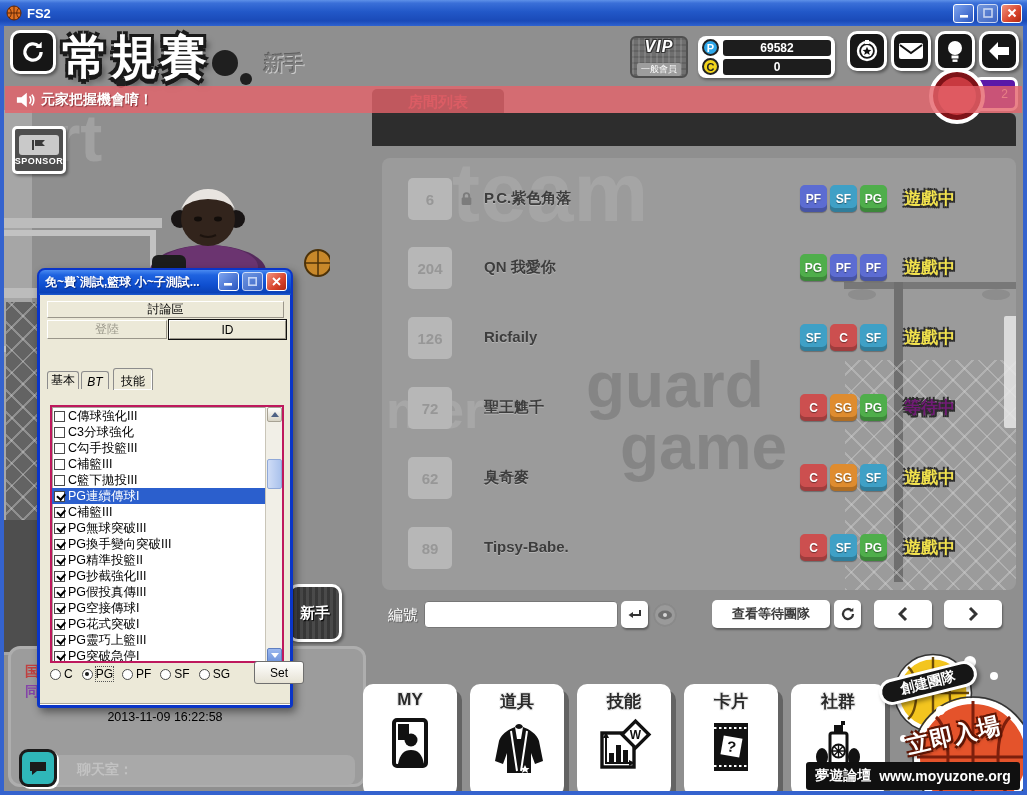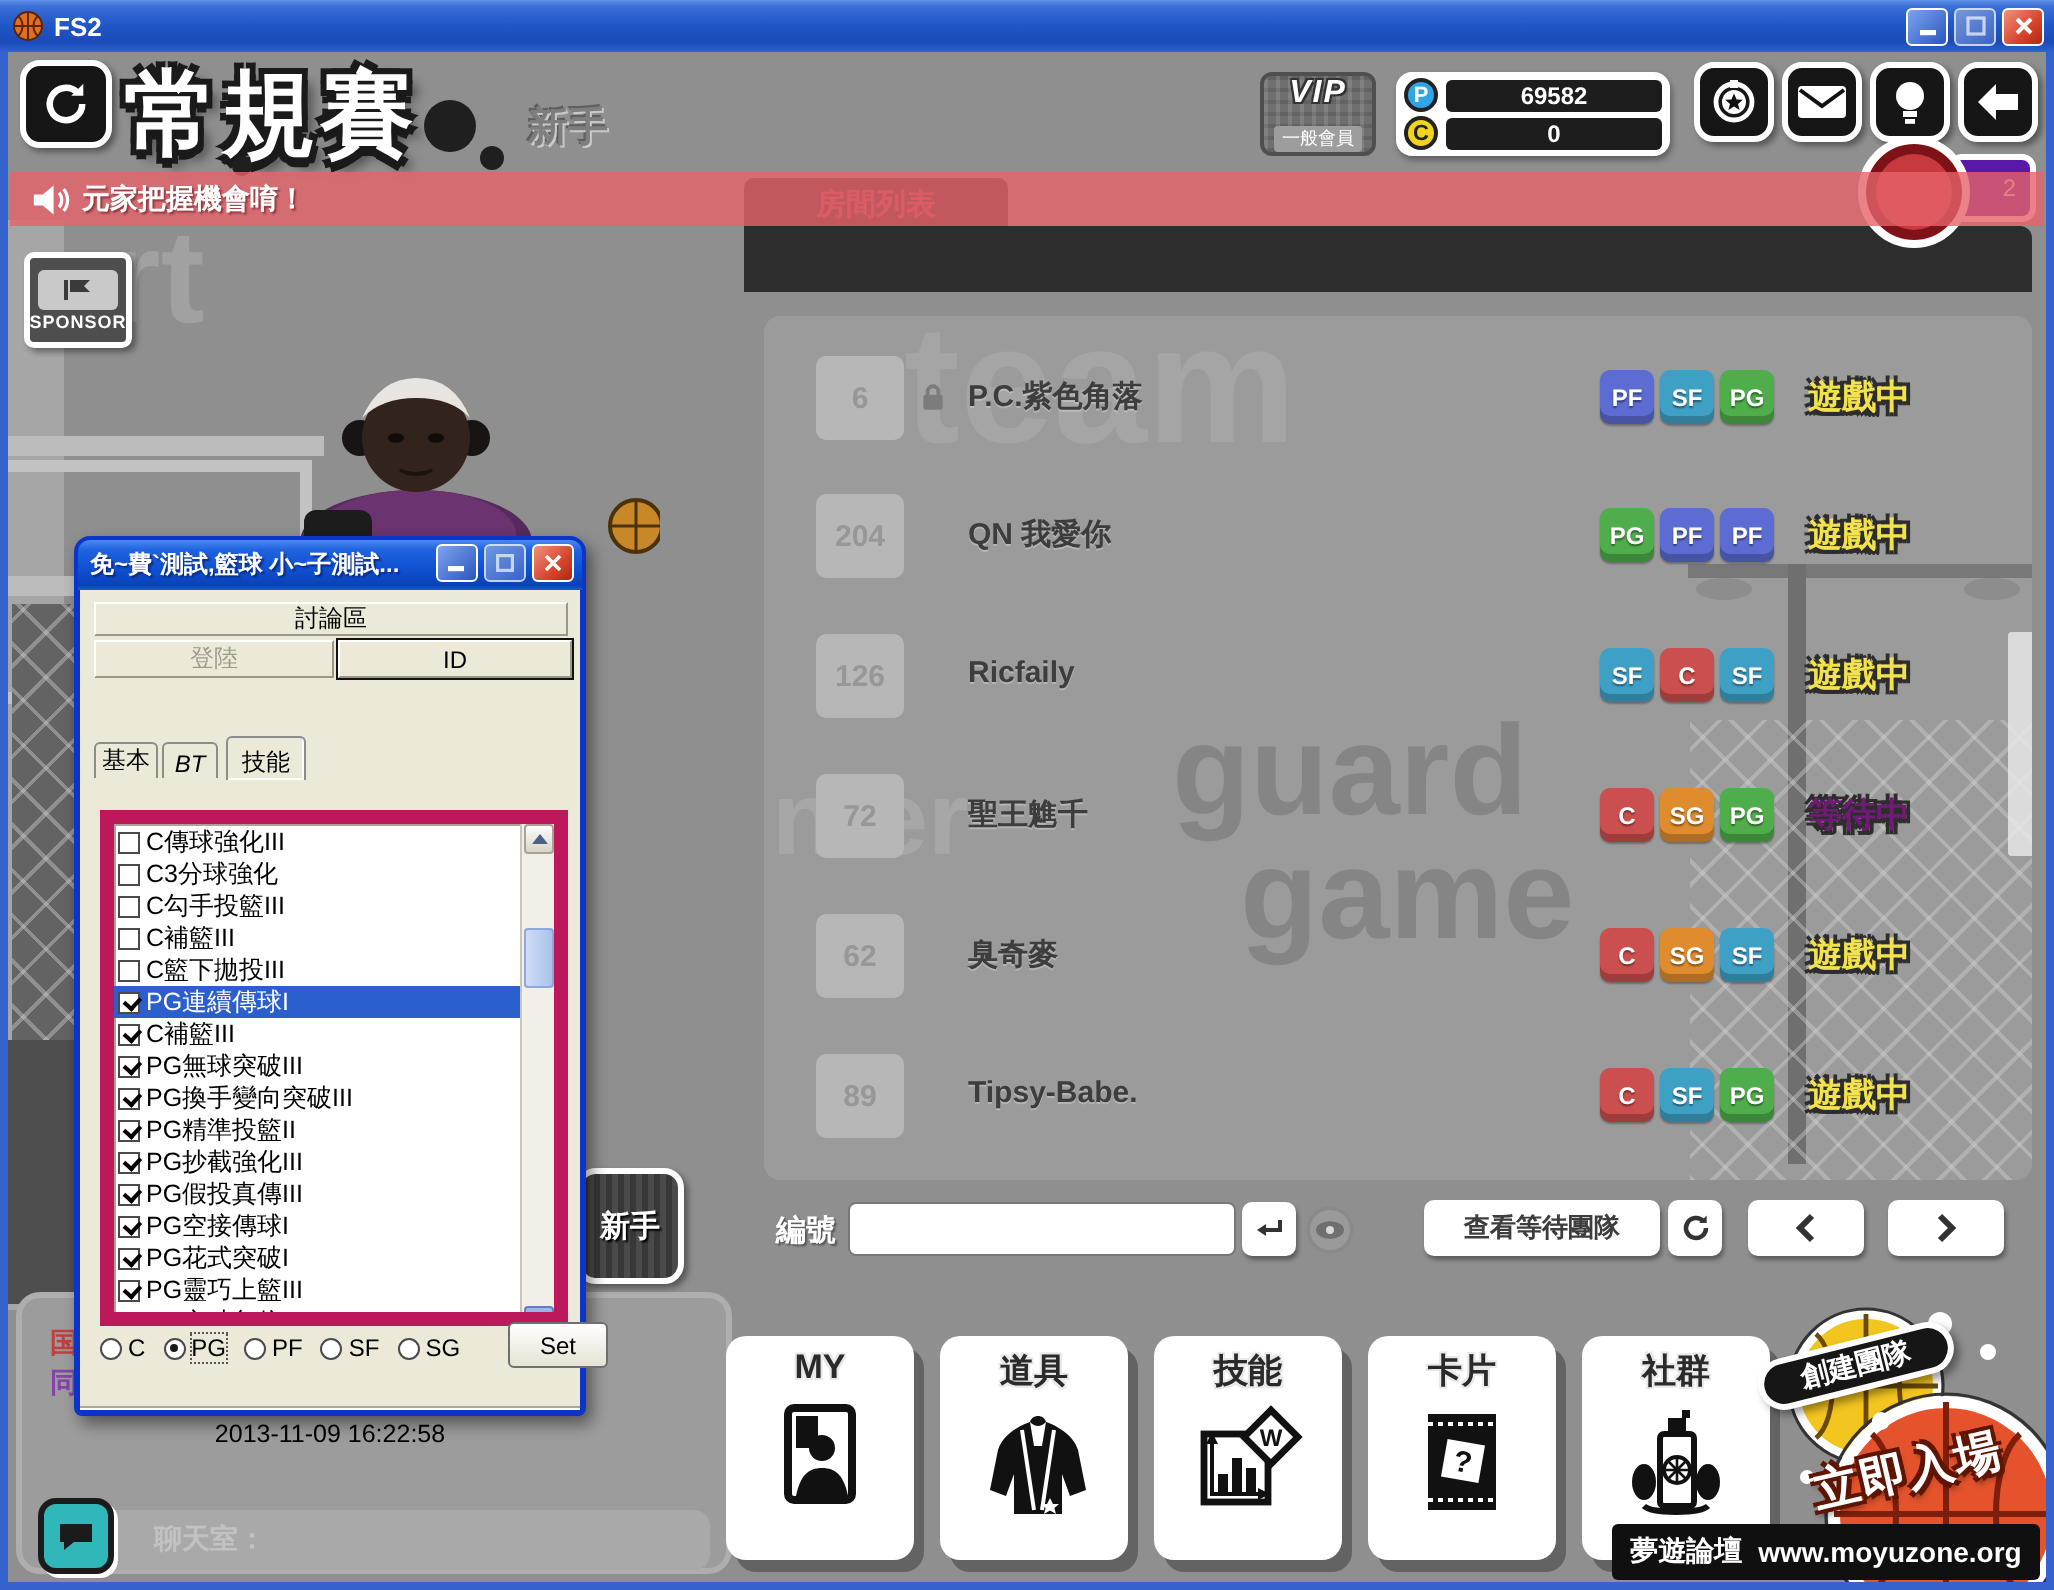--- a/index.html
+++ b/index.html
@@ -59,27 +59,27 @@
     color:#979797;font-size:15px;font-weight:bold;display:flex;align-items:center;justify-content:center;}
   .room-name{position:absolute;left:88px;top:13px;color:#3d3d3d;font-size:15px;font-weight:bold;text-shadow:0 1px 0 rgba(255,255,255,.25);}
   .room-badges{position:absolute;left:404px;top:9px;display:flex;gap:3px;}
   .pos-badge{width:27px;height:27px;border-radius:5px;color:#fff;font-size:12px;font-weight:bold;
     display:flex;align-items:center;justify-content:center;box-shadow:inset 0 -4px 0 rgba(0,0,0,.22),0 1px 1px rgba(0,0,0,.3);
     text-shadow:0 1px 1px rgba(0,0,0,.45);}
   .room-status{position:absolute;left:508px;top:11px;font-size:17px;font-weight:bold;
     text-shadow:-2px -2px 0 #2d2d2d,2px -2px 0 #2d2d2d,-2px 2px 0 #2d2d2d,2px 2px 0 #2d2d2d,0 2px 0 #2d2d2d;}
   .lockwrap{position:absolute;left:64px;top:15px;}
   
-  .ctl-label{color:#fff;font-size:15px;font-weight:bold;text-shadow:1px 1px 1px rgba(0,0,0,.4);}
+  .ctl-label{color:#fff;font-size:15px;font-weight:normal;text-shadow:1px 1px 1px rgba(0,0,0,.4);}
   .wbtn{background:#fff;border:none;border-radius:5px;box-shadow:1px 2px 2px rgba(0,0,0,.35);
     display:flex;align-items:center;justify-content:center;color:#3d3d3d;font-weight:bold;}
   .txtinput{background:#fff;border:1px solid #777;border-radius:4px;padding:0 6px;font-size:13px;}
   
   .dock-btn{width:94px;height:112px;background:#fff;border-radius:10px;box-shadow:5px 6px 0 rgba(0,0,0,.30);
-    display:flex;flex-direction:column;align-items:center;z-index:20;position:absolute;top:668px;}
+    display:flex;flex-direction:column;align-items:center;z-index:20;position:absolute;top:684px;}
   .dock-label{margin-top:6px;font-size:17px;font-weight:bold;color:#2a2a2a;
     text-shadow:-1px -1px 0 #e9e9e9,1px -1px 0 #e9e9e9,-1px 1px 0 #e9e9e9,1px 1px 0 #e9e9e9;}
   
   .cta-banner{background:#161616;border:3px solid #fff;border-radius:14px;color:#fff;font-size:14px;font-weight:bold;
     display:flex;align-items:center;justify-content:center;box-shadow:2px 3px 4px rgba(0,0,0,.4);}
   .cta-enter{color:#fff;font-size:23px;font-weight:bold;letter-spacing:1px;
     text-shadow:-2px -2px 0 #5e1504,2px -2px 0 #5e1504,-2px 2px 0 #5e1504,2px 2px 0 #5e1504,0 3px 3px rgba(0,0,0,.5);}
   .wdot{background:#fff;border-radius:50%;position:absolute;}
   .footerbar{left:806px;top:762px;width:214px;height:28px;background:#101010;border-radius:3px;z-index:22;
     display:flex;align-items:center;justify-content:center;gap:8px;color:#fff;font-size:14px;font-weight:bold;}
@@ -104,21 +104,21 @@
     display:flex;align-items:center;color:#fff;font-size:12px;font-weight:bold;padding-left:6px;
     text-shadow:1px 1px 1px #0a2a80;}
   .xp-title-btns{position:absolute;right:4px;top:2px;display:flex;}
   .xp-client{position:absolute;left:0;top:24px;width:250px;height:410px;background:#ece9d8;}
   .bevel-up{background:#ece9d8;border-top:1px solid #fff;border-left:1px solid #fff;border-right:1px solid #9a968a;border-bottom:1px solid #9a968a;}
   .dlg-btn{display:flex;align-items:center;justify-content:center;font-size:12px;}
   .tabbtn{position:absolute;background:#ece9d8;border:1px solid #8c8c8c;border-bottom:none;border-radius:3px 3px 0 0;
     display:flex;align-items:flex-end;justify-content:center;font-size:12px;height:18px;top:76px;}
   .tab-active{top:73px;height:22px;font-weight:normal;z-index:2;box-shadow:-1px -1px 0 #fff inset;}
   .listbox{position:absolute;left:10px;top:110px;width:234px;height:258px;background:#fff;
-    border:7px solid #be185d;box-shadow:inset 1px 1px 0 #a8a49a;overflow:hidden;}
+    border:2px solid #be185d;box-shadow:inset 1px 1px 0 #a8a49a;overflow:hidden;}
   .skill-row{height:16px;display:flex;align-items:center;gap:3px;padding-left:2px;font-size:12.5px;color:#000;white-space:nowrap;}
   .skill-row.sel{background:#2b5fcd;color:#fff;}
   .cbx{width:11px;height:11px;background:#fff;border:1px solid #4a4a4a;flex:0 0 auto;position:relative;}
   .cbx.on:after{content:"";position:absolute;left:1.5px;top:1px;width:6px;height:3.5px;border-left:2px solid #000;border-bottom:2px solid #000;transform:rotate(-48deg);}
   .sbar{position:absolute;right:0;top:0;width:17px;height:256px;background:#f1efe7;border-left:1px solid #c9c5b8;}
   .sbtn{position:absolute;left:1px;width:15px;height:15px;background:linear-gradient(180deg,#fdfdfb,#d8d4c6);border:1px solid #a7a294;border-radius:2px;
     display:flex;align-items:center;justify-content:center;}
   .tri-up{width:0;height:0;border-left:4px solid transparent;border-right:4px solid transparent;border-bottom:5px solid #4d6185;}
   .tri-dn{width:0;height:0;border-left:4px solid transparent;border-right:4px solid transparent;border-top:5px solid #fff;}
   .sthumb{position:absolute;left:1px;top:52px;width:15px;height:30px;background:linear-gradient(90deg,#cfdcf6,#aac2ec);border:1px solid #8fa8d8;border-radius:2px;}

